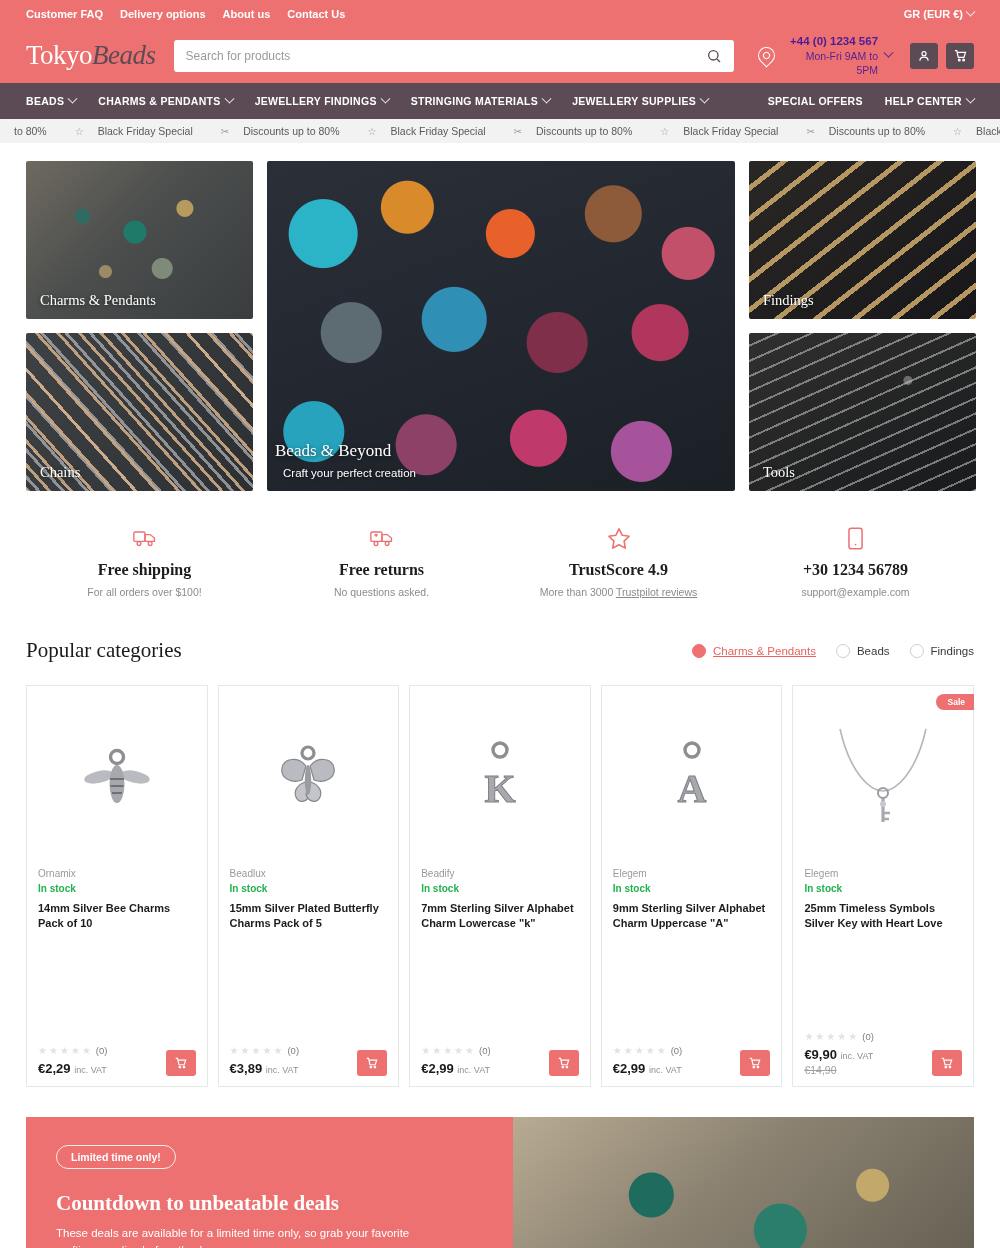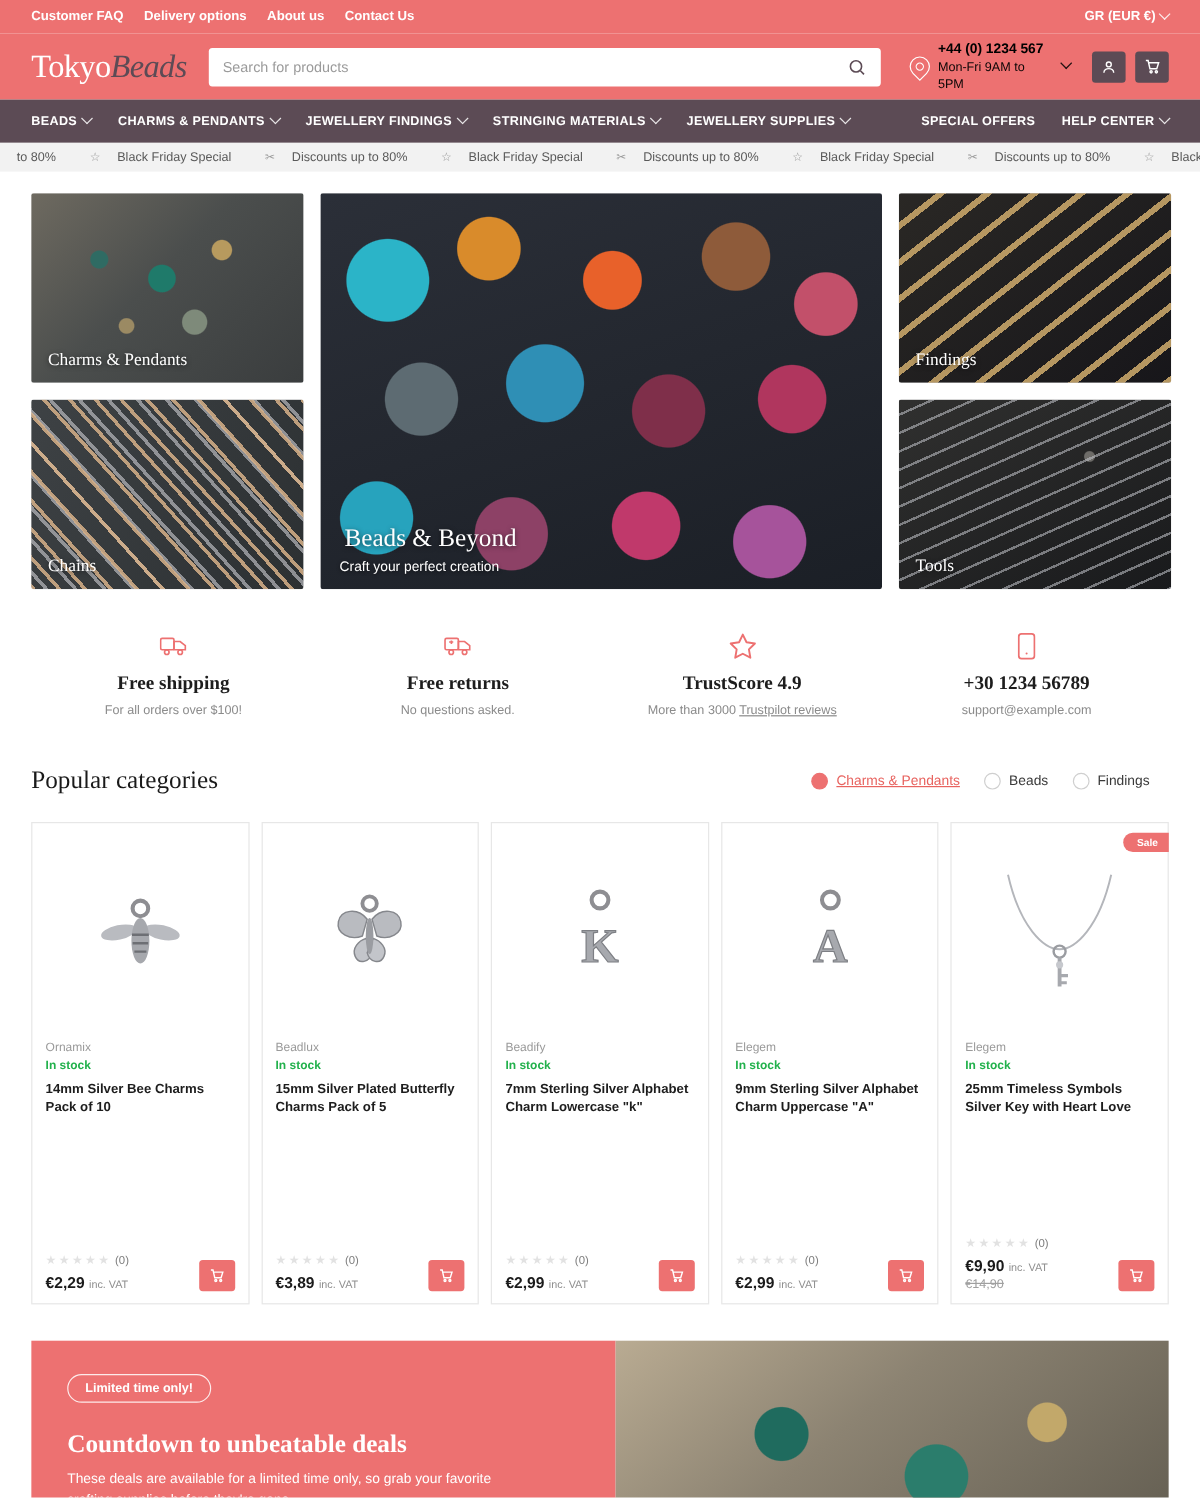--- a/index.html
+++ b/index.html
@@ -30,21 +30,21 @@
   .logo .b { font-style: italic; color: #5C4B55; }
   .searchwrap {
     flex: 0 0 560px; height: 32px; background: #fff; border-radius: 3px;
     display: flex; align-items: center; padding: 0 12px;
   }
   .searchwrap input {
     flex: 1; border: none; outline: none; font-size: 12px;
     color: #444; font-family: "Liberation Sans", sans-serif; background: transparent;
   }
   .searchwrap input::placeholder { color: #9b9b9b; }
-  .header-contact { display: flex; align-items: center; gap: 7px; color: #000000; margin-left: 6px; }
+  .header-contact { display: flex; align-items: center; gap: 7px; color: #4c1d95; margin-left: 6px; text-align: right; }
   .pin { width: 17px; height: 17px; border: 1.6px solid #fff; border-radius: 50% 50% 50% 0; transform: rotate(-45deg); position: relative; flex: none; }
   .pin::after { content:''; position:absolute; width:5px; height:5px; border:1.6px solid #fff; border-radius:50%; top:4px; left:4px; }
   .contact-txt { font-size: 11.5px; font-weight: bold; line-height: 1.35; }
   .contact-txt .sub { font-weight: normal; font-size: 10.5px; opacity: .95; }
   .header-actions { margin-left: auto; display: flex; gap: 8px; }
   .sqbtn { width: 28px; height: 26px; background: #5C4B55; border-radius: 3px; display: flex; align-items: center; justify-content: center; }
 
   
   .nav {
     background: #5C4B55; height: 36px; display: flex; align-items: center;
@@ -68,21 +68,21 @@
     grid-template-rows: 158px 158px; gap: 14px;
     padding: 18px 26px 0 26px;
   }
   .tile { position: relative; overflow: hidden; border-radius: 2px; }
   .tile .cap {
     position: absolute; left: 14px; bottom: 10px; color: #fff;
     font-family: "Liberation Serif", serif; font-size: 14.5px;
     text-shadow: 0 1px 4px rgba(0,0,0,.6);
   }
   .tile.big { grid-row: 1/3; grid-column: 2; }
-  .tile.big .cap { font-size: 21px; bottom: 30px; left: 20px; font-family: Liberation Serif, serif; }
+  .tile.big .cap { font-size: 17px; bottom: 30px; left: 8px; font-family: Liberation Serif, serif; }
   .tile.big .sub {
     position: absolute; left: 16px; bottom: 12px; color: #fff; font-size: 11.5px;
     text-shadow: 0 1px 3px rgba(0,0,0,.6);
   }
   
   .img-charms { background:
       radial-gradient(circle at 25% 35%, #2f6b63 0 7px, transparent 8px),
       radial-gradient(circle at 48% 45%, #1f7a6a 0 11px, transparent 12px),
       radial-gradient(circle at 70% 30%, #b79a5e 0 8px, transparent 9px),
       radial-gradient(circle at 60% 68%, #7e8a7a 0 10px, transparent 11px),
@@ -117,21 +117,21 @@
 
   
   .features { display: grid; grid-template-columns: repeat(4,1fr); padding: 34px 26px 0 26px; }
   .feat { text-align: center; }
   .feat-icon { height: 26px; display: flex; align-items: center; justify-content: center; margin-bottom: 10px; }
   .feat-title { font-family: "Liberation Serif", serif; font-size: 16px; font-weight: bold; color: #1d1d1d; margin-bottom: 7px; }
   .feat-sub { font-size: 10.5px; color: #8b8b8b; }
   .feat-sub u { text-decoration: underline; }
 
   
-  .sec-head { display: flex; align-items: center; padding: 40px 42px 0 26px; }
+  .sec-head { display: flex; align-items: center; padding: 40px 26px 0 26px; }
   .sec-title { font-family: "Liberation Serif", serif; font-size: 21px; color: #1a1a1a; }
   .radios { margin-left: auto; display: flex; align-items: center; gap: 20px; }
   .radio { display: flex; align-items: center; gap: 7px; font-size: 11.5px; color: #3a3a3a; cursor: pointer; }
   .dot { width: 14px; height: 14px; border-radius: 50%; border: 1.3px solid #cfcfcf; flex: none; }
   .radio.on .dot { background: #ED7171; border-color: #ED7171; }
   .radio.on span { color: #E8635F; text-decoration: underline; }
 
   
   .products { display: grid; grid-template-columns: repeat(5, 1fr); gap: 10px; padding: 22px 26px 0 26px; }
   .card { border: 1px solid #e7e7e7; background: #fff; position: relative; display: flex; flex-direction: column; height: 402px; }

